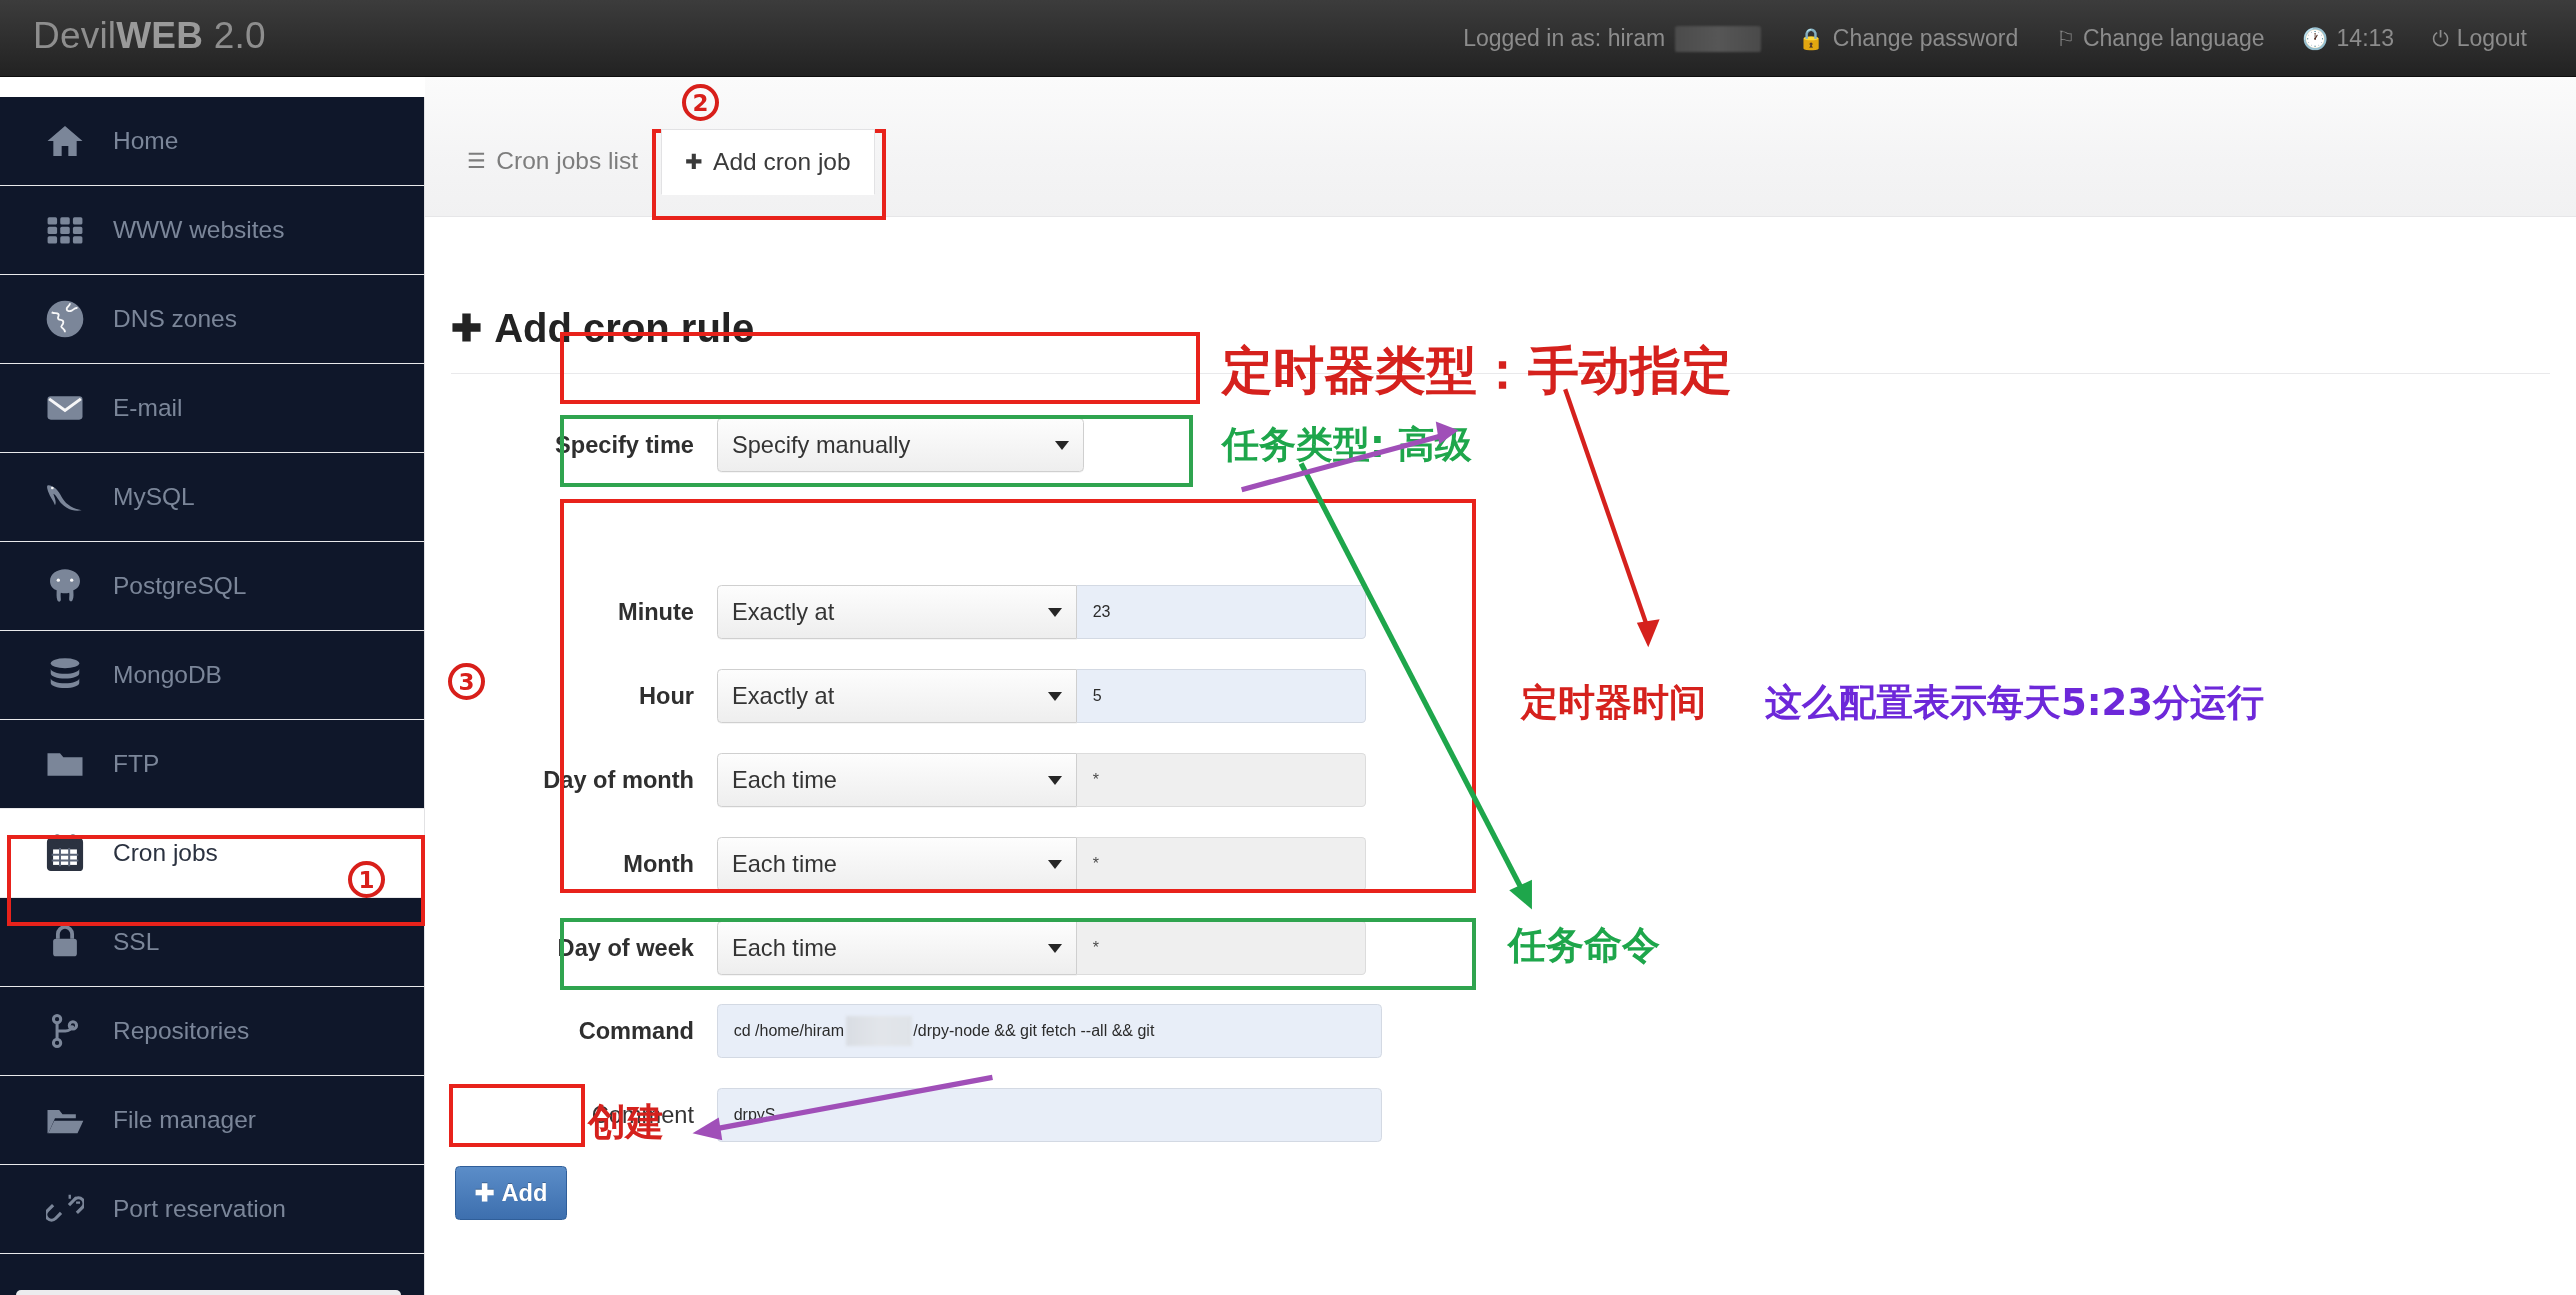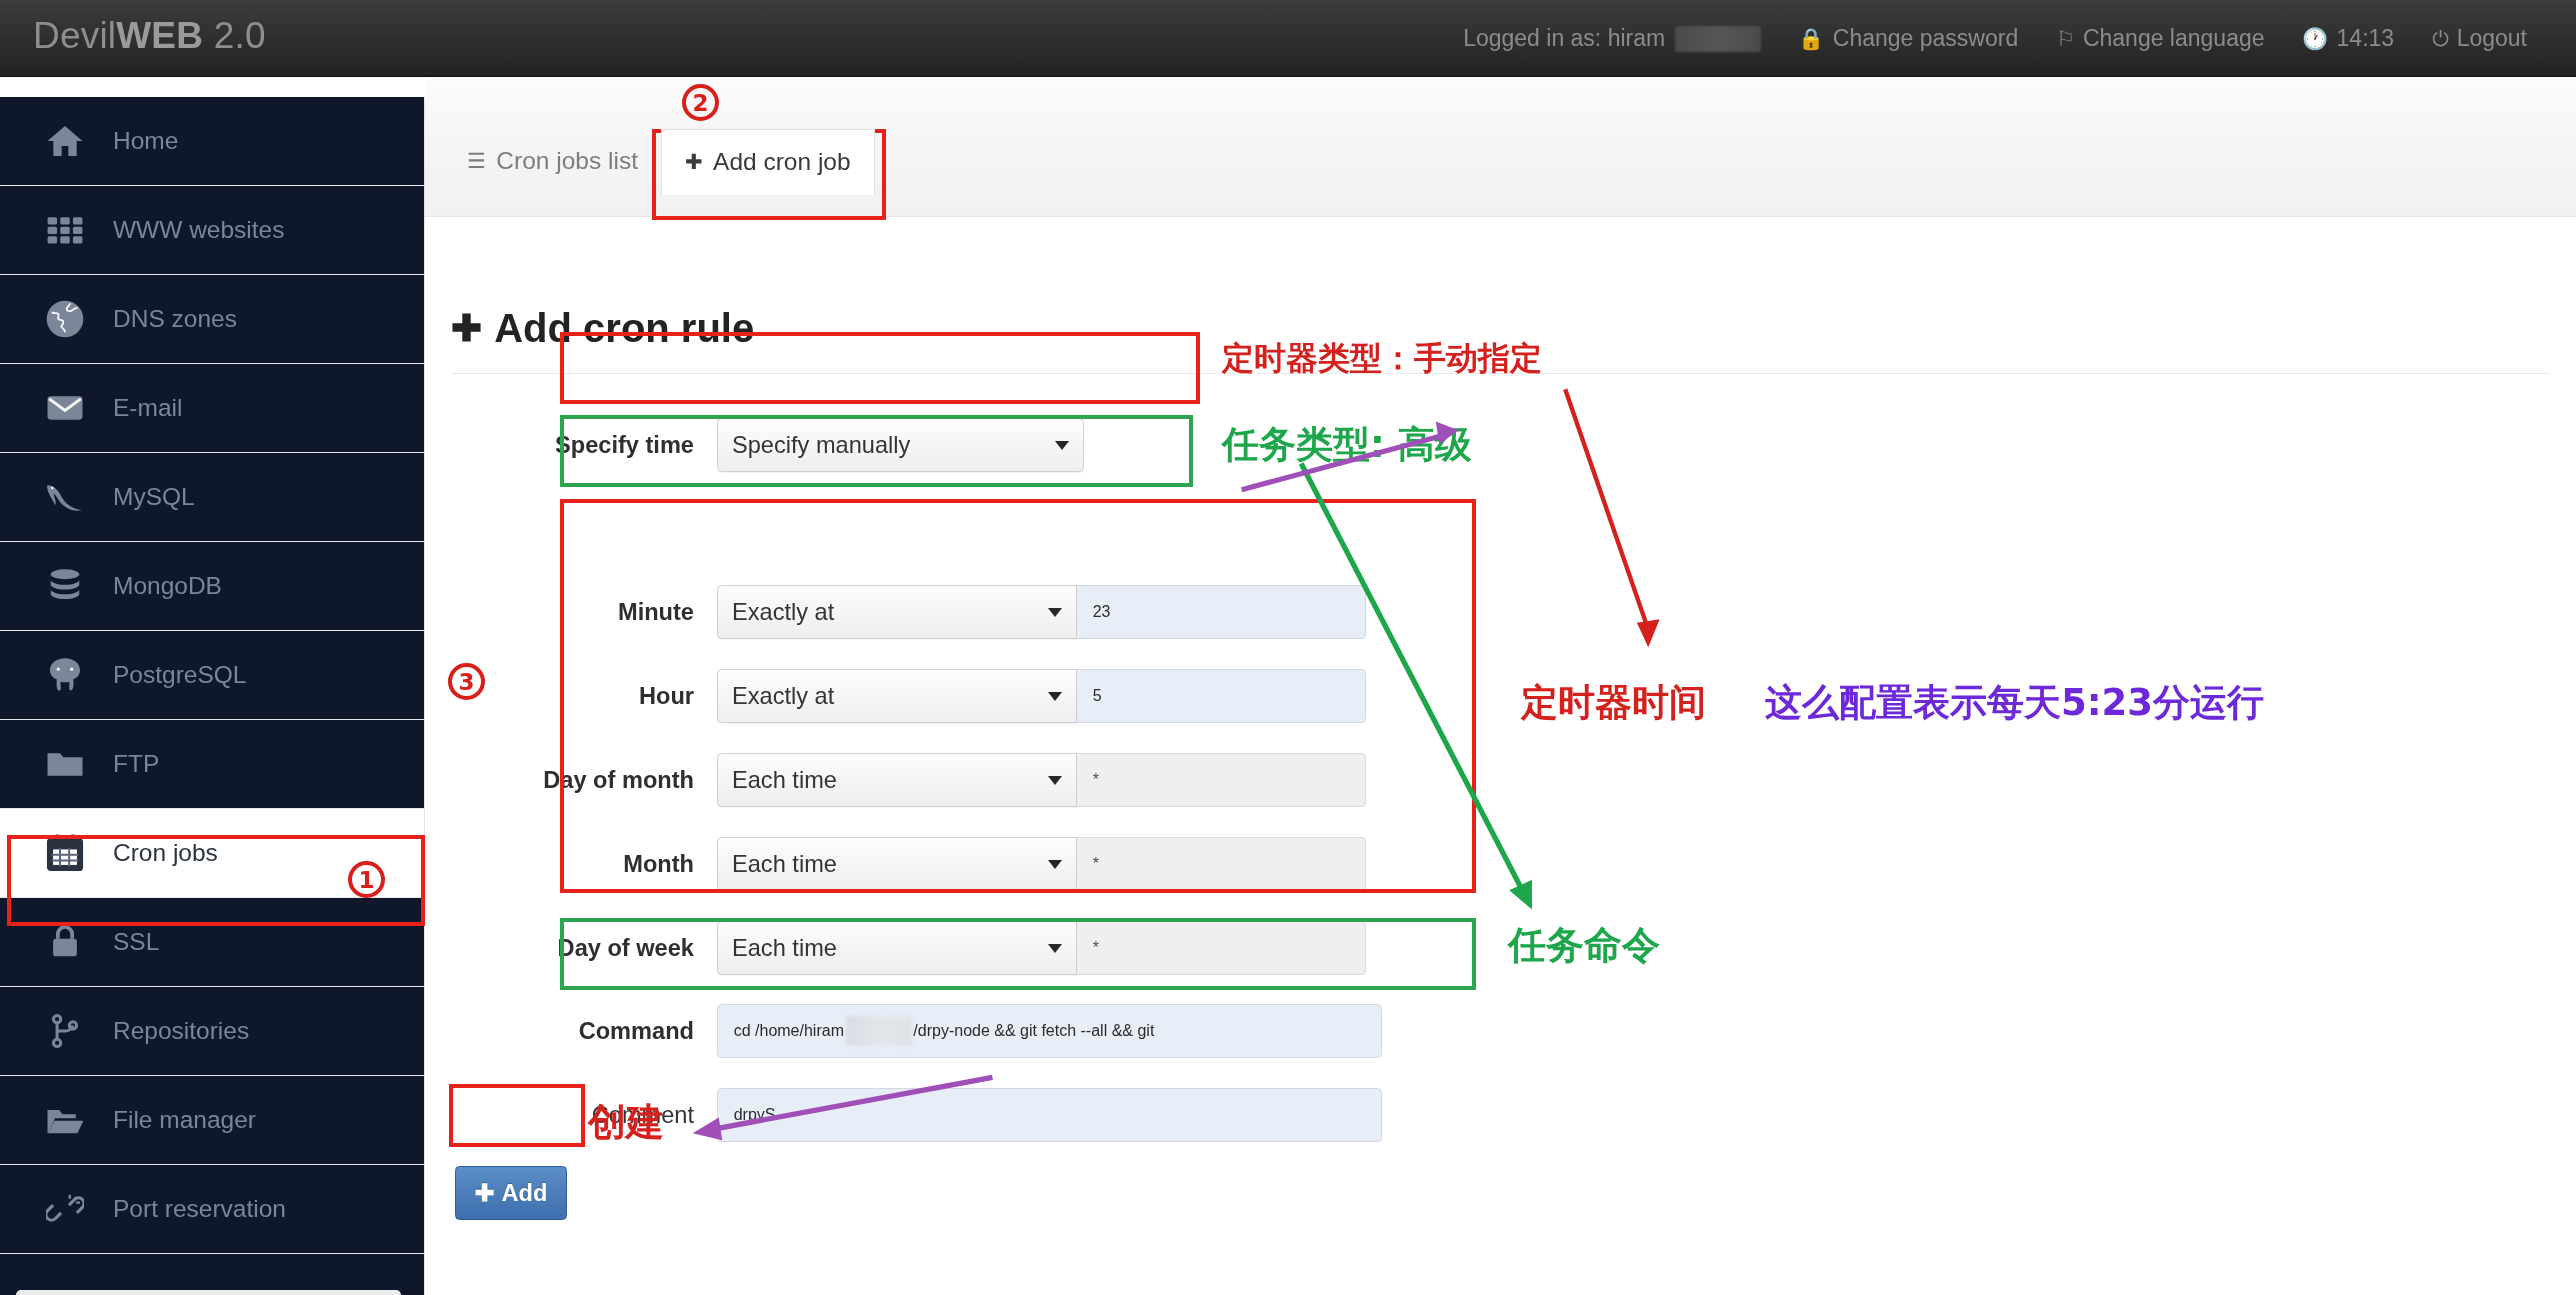--- a/index.html
+++ b/index.html
@@ -271,38 +271,38 @@
         <svg width="40" height="40" viewBox="0 0 24 24" fill="currentColor">
             <path d="M2 5c3 0 6 3 8 7 2 3.5 5 6.5 12 8-5 1-9-1-12-4-2-2-3-5-5-6 1 3 2 5 1 7-1-3-3-5-4-8-1-2.5-1-4 0-4z"></path>
             <circle cx="4.4" cy="6.6" r=".8" fill="#f7f7f8"></circle>
           </svg>
       </span>
       <span class="side-label">MySQL</span>
     </div>
 
     <div class="side-item">
       <span class="side-icon">
+        <svg width="40" height="40" viewBox="0 0 24 24" fill="currentColor">
+            <path d="M3 9c0-4 4-7 9-7s9 3 9 7c0 3-2 5-4 5.5 0 2 .5 4-.5 6-.6 1.2-2 .8-2-.5 0-1.6.3-3 0-4-1.5.5-3.5.5-5 0-.3 1.2 0 2.8 0 4.3 0 1.3-1.6 1.5-2.1.3-.7-1.8-.4-4.1-.4-6C5 14 3 12 3 9z"></path>
+            <circle cx="8" cy="8.5" r="1" fill="#f7f7f8"></circle>
+            <circle cx="16" cy="8.5" r="1" fill="#f7f7f8"></circle>
+          </svg>
+      </span>
+      <span class="side-label">PostgreSQL</span>
+    </div>
+
+    <div class="side-item">
+      <span class="side-icon">
         <svg width="38" height="38" viewBox="0 0 24 24" fill="currentColor">
             <ellipse cx="12" cy="4.6" rx="9" ry="3.2"></ellipse>
             <path d="M3 8c0 1.8 4 3.2 9 3.2s9-1.4 9-3.2v3c0 1.8-4 3.2-9 3.2S3 12.8 3 11z"></path>
             <path d="M3 14c0 1.8 4 3.2 9 3.2s9-1.4 9-3.2v3c0 1.8-4 3.2-9 3.2S3 18.8 3 17z"></path>
           </svg>
       </span>
       <span class="side-label">MongoDB</span>
-    </div>
-
-    <div class="side-item">
-      <span class="side-icon">
-        <svg width="40" height="40" viewBox="0 0 24 24" fill="currentColor">
-            <path d="M3 9c0-4 4-7 9-7s9 3 9 7c0 3-2 5-4 5.5 0 2 .5 4-.5 6-.6 1.2-2 .8-2-.5 0-1.6.3-3 0-4-1.5.5-3.5.5-5 0-.3 1.2 0 2.8 0 4.3 0 1.3-1.6 1.5-2.1.3-.7-1.8-.4-4.1-.4-6C5 14 3 12 3 9z"></path>
-            <circle cx="8" cy="8.5" r="1" fill="#f7f7f8"></circle>
-            <circle cx="16" cy="8.5" r="1" fill="#f7f7f8"></circle>
-          </svg>
-      </span>
-      <span class="side-label">PostgreSQL</span>
     </div>
 
     <div class="side-item">
       <span class="side-icon">
         <svg width="40" height="40" viewBox="0 0 24 24" fill="currentColor">
             <path d="M1.5 5.5h7.5l2 2.5h11.5v11H1.5z" rx="2"></path>
           </svg>
       </span>
       <span class="side-label">FTP</span>
     </div>
@@ -470,21 +470,21 @@
   <div class="box red" style="left:560px; top:332px;  width:640px; height:72px;"></div>
   <div class="box green" style="left:560px; top:415px;  width:633px; height:72px;"></div>
   <div class="box red" style="left:560px; top:499px;  width:916px; height:394px;"></div>
   <div class="box green" style="left:560px; top:918px; width:916px; height:72px;"></div>
   <div class="box red" style="left:449px; top:1084px; width:136px; height:63px;"></div>
 
   <div class="circ" style="left:682px;  top:84px;  width:37px; height:37px;">2</div>
   <div class="circ" style="left:348px;  top:861px; width:37px; height:37px;">1</div>
   <div class="circ" style="left:448px;  top:663px; width:37px; height:37px;">3</div>
 
-  <div class="ann red" style="left:1222px; top:337px;  font-size:32px;">定时器类型：手动指定</div>
+  <div class="ann red" style="left:1222px; top:337px;  font-size:51px;">定时器类型：手动指定</div>
   <div class="ann green" style="left:1222px; top:420px;  font-size:37px;">任务类型: 高级</div>
   <div class="ann red" style="left:1521px; top:678px;  font-size:37px;">定时器时间</div>
   <div class="ann purple" style="left:1765px; top:678px;  font-size:37px;">这么配置表示每天5:23分运行</div>
   <div class="ann green" style="left:1508px; top:920px; font-size:38px;">任务命令</div>
   <div class="ann red" style="left:588px;  top:1097px; font-size:38px;">创建</div>
 
   <svg class="arrows" viewBox="0 0 2946 1482" width="2576" height="1296">
 
     <line x1="1790" y1="445" x2="1885" y2="720" stroke="#d5211d" stroke-width="5"></line>
     <polygon points="1885,740 1872,712 1898,708" fill="#d5211d"></polygon>

